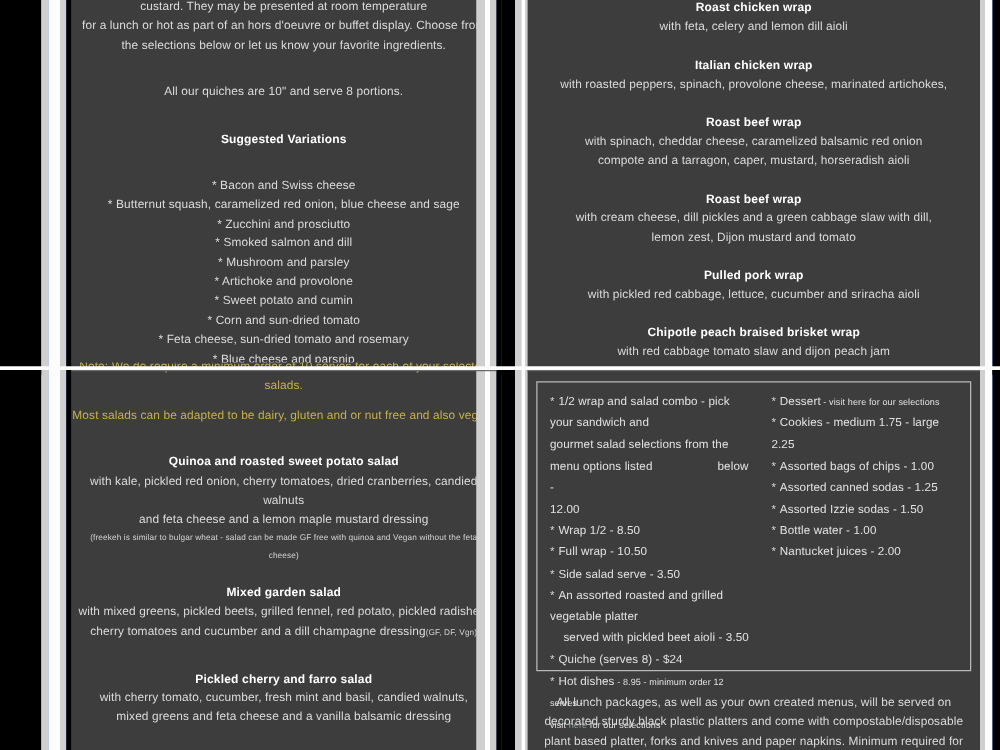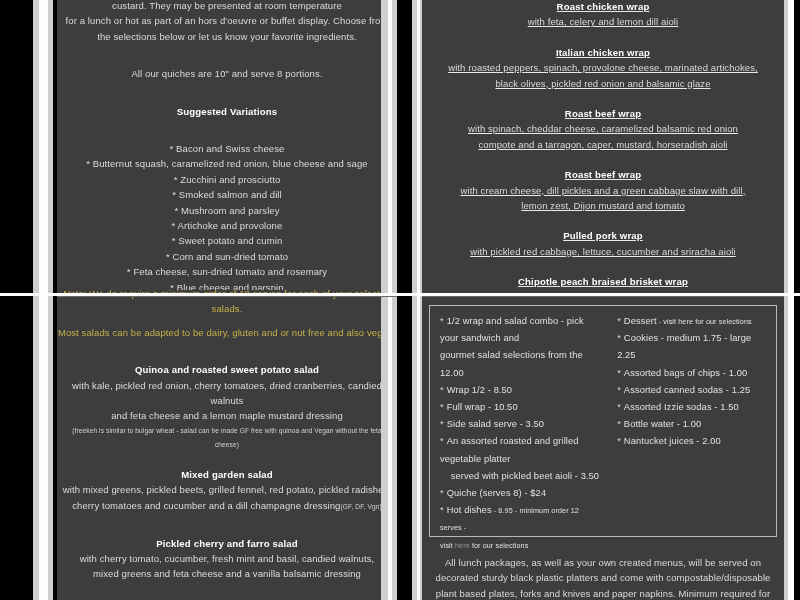--- a/index.html
+++ b/index.html
@@ -86,27 +86,26 @@
       <div class="line">*   Mushroom and parsley</div>
       <div class="line">*  Artichoke and provolone</div>
       <div class="line">*  Sweet potato and cumin</div>
       <div class="line">*  Corn and sun-dried tomato</div>
       <div class="line">*  Feta cheese, sun-dried tomato and rosemary</div>
       <div class="line">*  Blue cheese and parsnip</div>
     </div>
   </div>
 
   <div class="panel" style="left:422px; top:0px; width:362px; height:298px;">
-    <div class="panel-inner" style="top:-1px;text-decoration:underline;">
+    <div class="panel-inner" style="top:-1px;">
       <div class="hd">Roast chicken wrap</div>
       <div class="line">with feta, celery and lemon dill aioli</div>
       <div class="spacer-md"></div>
       <div class="hd">Italian chicken wrap</div>
       <div class="line">with roasted peppers, spinach, provolone cheese, marinated artichokes,</div>
-      <div class="line">black olives, pickled red onion and balsamic glaze</div>
       <div class="spacer-md"></div>
       <div class="hd">Roast beef wrap</div>
       <div class="line">with spinach, cheddar cheese, caramelized balsamic red onion</div>
       <div class="line">compote and a tarragon, caper, mustard, horseradish aioli</div>
       <div class="spacer-md"></div>
       <div class="hd">Roast beef wrap</div>
       <div class="line">with cream cheese, dill pickles and a green cabbage slaw with dill,</div>
       <div class="line">lemon zest, Dijon mustard and tomato</div>
       <div class="spacer-md"></div>
       <div class="hd">Pulled pork wrap</div>
@@ -149,20 +148,21 @@
 
   <div class="panel" style="left:422px; top:292px; width:362px; height:310px;">
 
     <div class="pricebox" style="left:7px; top:13px; width:348px; height:232px;">
 
       <div class="pricecol">
         <div class="pitem">
           <span class="b">*</span><span>1/2 wrap and salad combo - pick</span>
           <span class="wrapline">your sandwich and</span>
           <span class="wrapline"> gourmet salad selections from the</span>
+          <span class="wrapline"><span>menu options listed</span><span class="gapwide"></span><span>below -</span></span>
           <span class="wrapline">12.00</span>
         </div>
         <div class="pitem">
           <span class="b">*</span><span>Wrap 1/2 - 8.50</span>
         </div>
         <div class="pitem">
           <span class="b">*</span><span>Full wrap - 10.50</span>
         </div>
         <div class="pitem">
           <span class="b">*</span><span>Side salad serve - 3.50</span>
@@ -202,21 +202,21 @@
         </div>
         <div class="pitem">
           <span class="b">*</span><span>Nantucket juices</span><span> - 2.00</span>
         </div>
       </div>
     </div>
 
     <div class="panel-inner" style="top:263px;">
       <div class="line">All lunch packages, as well as your own created menus, will be served on</div>
       <div class="line">decorated sturdy black plastic platters and come with compostable/disposable</div>
-      <div class="line">plant based plates, forks and knives and paper napkins. Minimum required for</div>
+      <div class="line">plant based platter, forks and knives and paper napkins. Minimum required for</div>
     </div>
   </div>
 
   <div class="blackbar" style="left:0;   top:0; width:33px; height:600px;"></div>
   <div class="gutter-soft" style="left:33px; top:0; width:6px;  height:600px;"></div>
   <div class="gutter" style="left:39px; top:0; width:9px;  height:600px;"></div>
   <div class="gutter-soft" style="left:48px; top:0; width:5px;  height:600px;"></div>
   <div class="blackbar" style="left:53px; top:0; width:4px;  height:600px;"></div>
 
   <div class="blackbar" style="left:397px; top:0; width:4px; height:600px;"></div>

